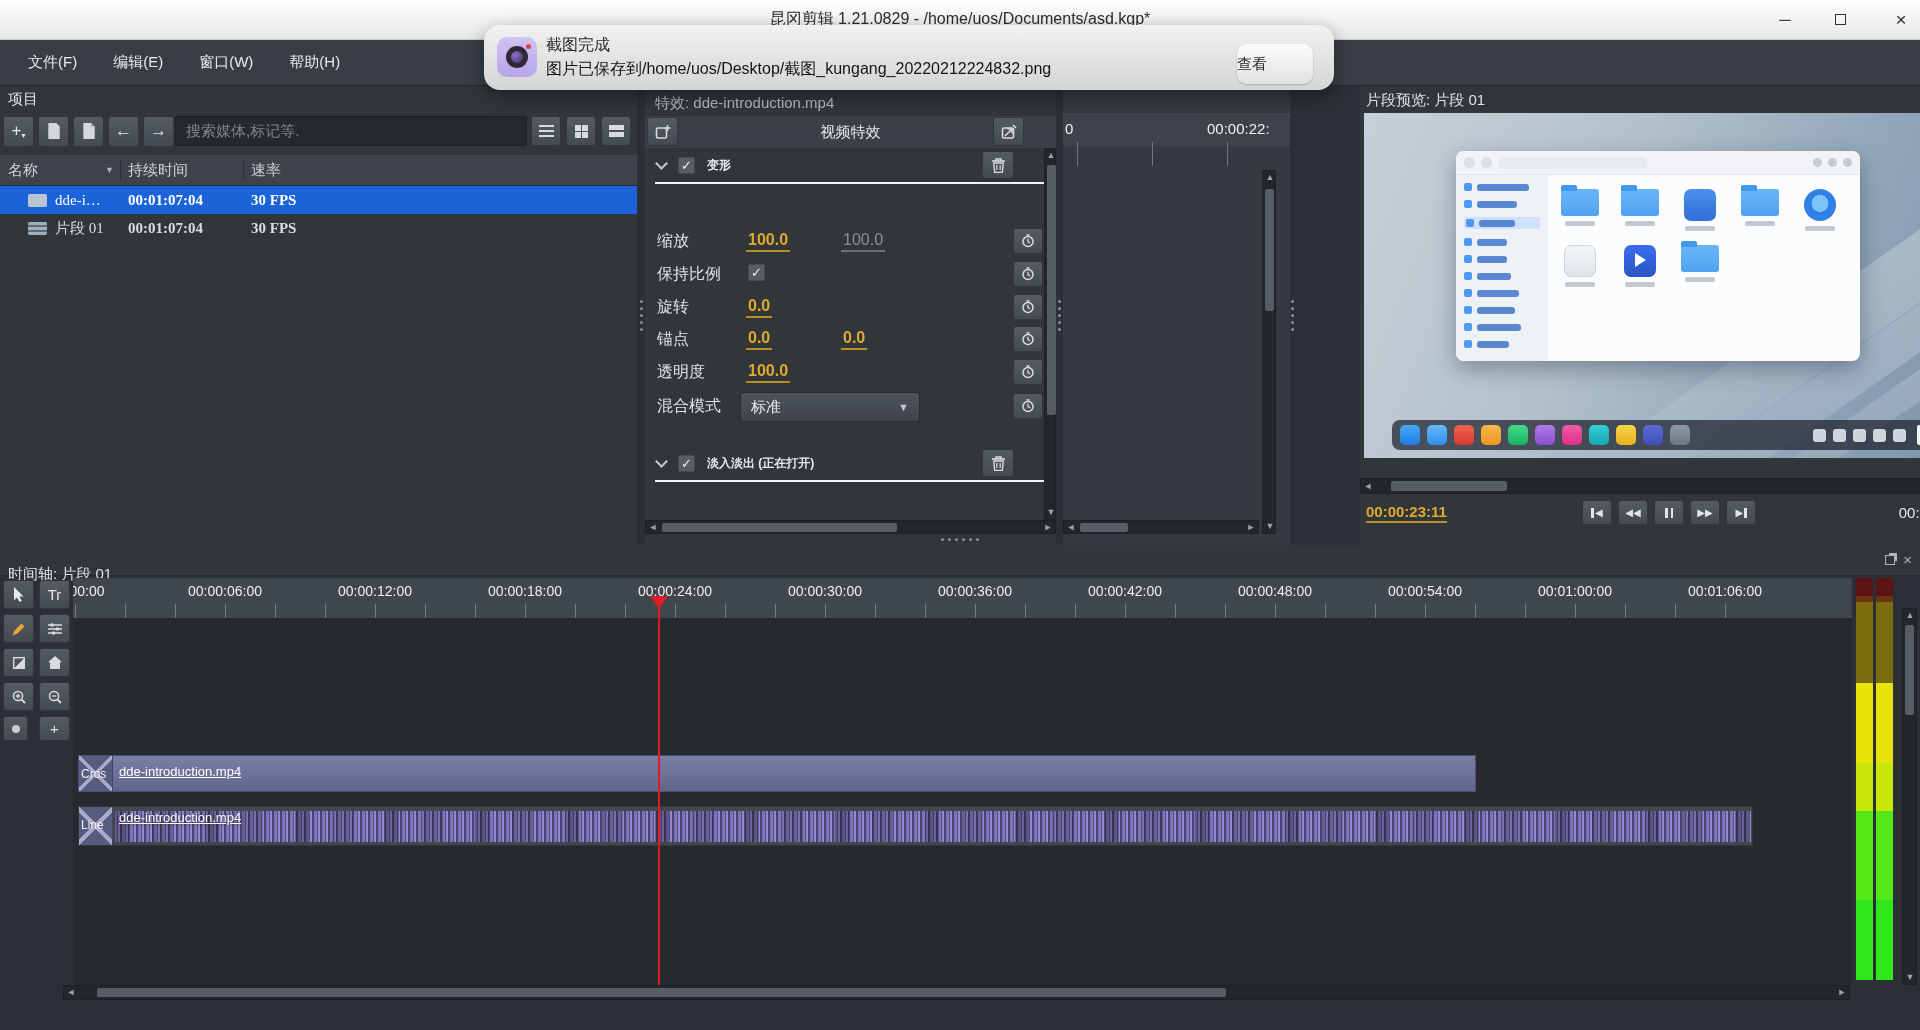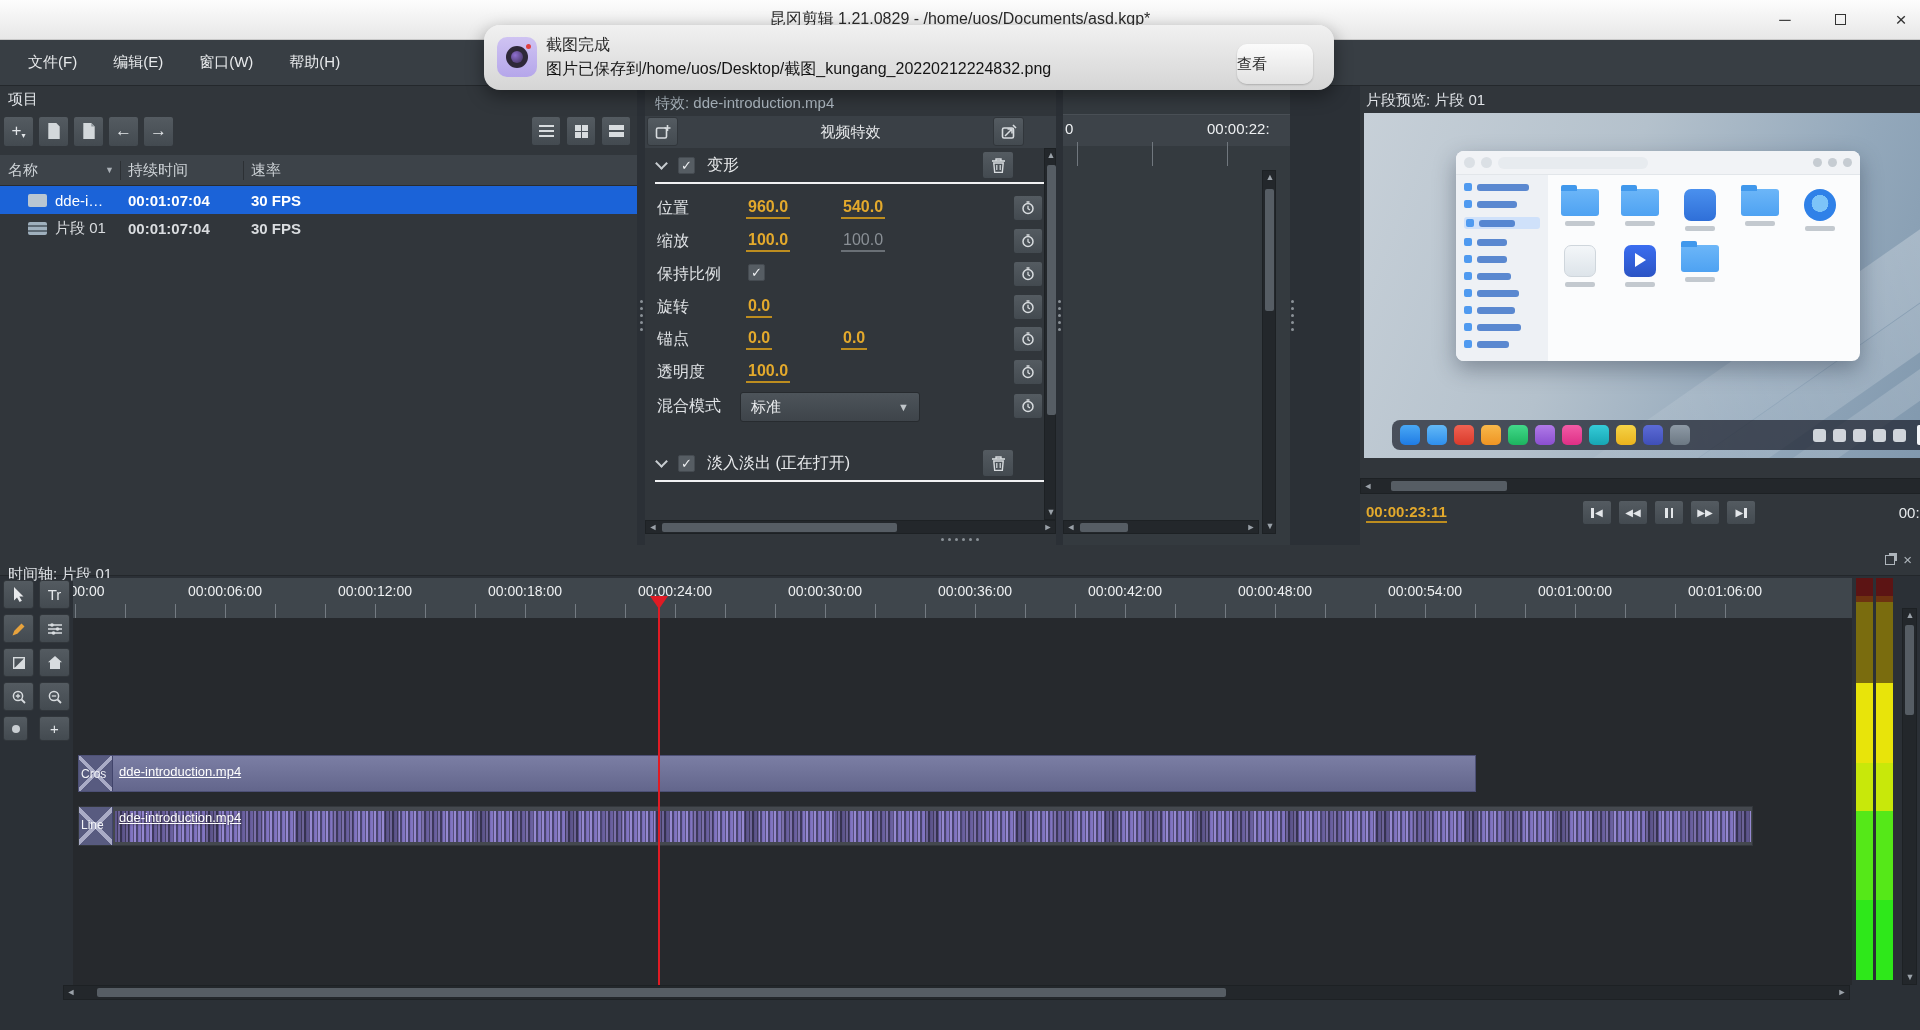--- a/index.html
+++ b/index.html
@@ -44,21 +44,21 @@
   #proj-toolbar .tbtn { width:31px; height:31px; font-size:17px; }
   #search-input { left:175px; top:30px; width:352px; height:30px; background:#25292d; border:1px solid #1d2124; border-radius:2px; color:#7f868d; font-size:15px; padding-left:10px; line-height:28px; }
   .viewbtn { top:30px; width:30px; height:30px; }
   .ic-lines { width:15px; height:12px; background:repeating-linear-gradient(#d8dcdf 0 2px,transparent 2px 5px); }
   .ic-grid { width:13px; height:13px; background:conic-gradient(#d8dcdf 0 0); -webkit-mask:conic-gradient(#000 0 0); background:
       linear-gradient(#d8dcdf,#d8dcdf) 0 0/6px 6px no-repeat,
       linear-gradient(#d8dcdf,#d8dcdf) 7px 0/6px 6px no-repeat,
       linear-gradient(#d8dcdf,#d8dcdf) 0 7px/6px 6px no-repeat,
       linear-gradient(#d8dcdf,#d8dcdf) 7px 7px/6px 6px no-repeat; }
   .ic-rows { width:15px; height:12px; background:linear-gradient(#d8dcdf,#d8dcdf) 0 0/15px 5px no-repeat, linear-gradient(#d8dcdf,#d8dcdf) 0 7px/15px 5px no-repeat; }
-  #media-table { left:0; top:69px; width:637px; }
+  #media-table { left:0; top:69px; width:637px;font-family:Liberation Serif, serif; }
   #table-header { height:31px; background:#3d4349; border-bottom:1px solid #282c30; display:flex; color:#ced3d7; font-size:15px; align-items:center; }
   .col-name { width:121px; padding-left:8px; border-right:1px solid #2c3034; display:flex; align-items:center; justify-content:space-between; }
   .col-dur { width:123px; padding-left:7px; border-right:1px solid #2c3034; }
   .col-rate { flex:1; padding-left:7px; }
   .sort-ic { font-size:9px; color:#aab0b6; margin-right:6px; }
   .mrow { height:28px; display:flex; align-items:center; font-size:15px; color:#dadde0; }
   .mrow.selected { background:#1b63d8; color:#fff; }
   .mrow .cell-name { width:121px; padding-left:28px; display:flex; align-items:center; gap:8px; overflow:hidden; white-space:nowrap; }
   .mrow .cell-dur { width:123px; padding-left:7px; font-weight:bold; }
   .mrow .cell-rate { flex:1; padding-left:7px; font-weight:bold; }
@@ -68,21 +68,21 @@
   
   #filters-panel { left:645px; top:86px; width:411px; height:459px; background:#31363b; overflow:hidden; }
   #filters-header { left:10px; top:8px; font-size:15px; color:#aeb9c2; }
   #filters-tabrow { left:0; top:30px; width:411px; height:32px; background:#3a4046; display:flex; align-items:center; }
   #filters-tab-label { position:absolute; width:100%; text-align:center; color:#e8eaec; font-size:15px; }
   #add-filter-btn { position:absolute; left:2px; top:1px; width:31px; height:29px; }
   #save-filter-btn { position:absolute; right:32px; top:1px; width:31px; height:29px; }
   .filter-head { left:0; width:411px; height:30px; display:flex; align-items:center; gap:12px; padding-left:12px; }
   .chev { width:9px; height:9px; border-right:2px solid #c8cdd1; border-bottom:2px solid #c8cdd1; transform:rotate(45deg); margin-top:-4px; }
   .checkbox { width:17px; height:17px; background:#565d63; border:1px solid #454b51; border-radius:2px; color:#eef0f2; font-size:13px; line-height:15px; text-align:center; }
-  .filter-name { color:#e8eaec; font-size:16px; }
+  .filter-name { color:#e8eaec; font-size:12px;font-weight:bold; }
   .trashbtn { position:absolute; right:42px; width:32px; height:28px; }
   .wsep { left:10px; width:391px; height:2px; background:#f1f2f3; }
   .prop { left:0; width:411px; height:30px; }
   .plabel { position:absolute; left:12px; top:4px; font-size:16px; color:#dfe2e5; }
   .pval { position:absolute; top:4px; font-size:16px; font-weight:bold; color:#e3a92c; border-bottom:2px solid #bd8d1f; padding:0 2px 1px; }
   .pval.disabled { color:#8a9096; border-bottom-color:#6a7076; font-weight:normal; }
   .clockbtn { position:absolute; left:368px; top:1px; width:30px; height:26px; }
   .combo { position:absolute; left:95px; top:0; width:180px; height:30px; background:linear-gradient(#4d545a,#3e444a); border:1px solid #272b2f; border-radius:3px; color:#eceef0; font-size:15px; line-height:28px; padding-left:10px; }
   .combo .dd { position:absolute; right:10px; color:#c0c5c9; font-size:11px; }
   #filters-vscroll { left:399px; top:62px; width:12px; height:372px; }
@@ -210,20 +210,21 @@
         </div>
       <div class="tbtn">
           <svg width="14" height="16" viewBox="0 0 12 14">
             <path d="M1 0h7l3 3v11H1z" fill="#d3d8db"></path>
             <path d="M8 0v3h3z" fill="#8f969b"></path>
           </svg>
         </div>
       <div class="tbtn">←</div>
       <div class="tbtn">→</div>
     </div>
+    <div class="abs" id="search-input">搜索媒体,标记等.</div>
     <div class="abs tbtn viewbtn" style="left:531px">
         <span class="ic-lines"></span>
       </div>
     <div class="abs tbtn viewbtn" style="left:566px">
         <span class="ic-grid"></span>
       </div>
     <div class="abs tbtn viewbtn" style="left:601px">
         <span class="ic-rows"></span>
       </div>
 
@@ -293,32 +294,20 @@
         <svg width="13" height="15" viewBox="0 0 13 15">
             <path d="M0 3h13" stroke="#d8dcdf" stroke-width="1.6"></path>
             <path d="M4 3V1h5v2" fill="none" stroke="#d8dcdf" stroke-width="1.4"></path>
             <path d="M1.8 5h9.4l-.9 9.5H2.7z" fill="none" stroke="#d8dcdf" stroke-width="1.4"></path>
             <path d="M4.8 7v5M8.2 7v5" stroke="#d8dcdf" stroke-width="1.2"></path>
           </svg>
       </div>
     </div>
     <div class="abs wsep" style="top:96px"></div>
 
-    <div class="abs prop" style="top:108px">
-      <span class="plabel">位置</span>
-      <span class="pval" style="left:101px">960.0</span>
-      <span class="pval" style="left:196px">540.0</span>
-      <div class="tbtn clockbtn">
-          <svg width="14" height="14" viewBox="0 0 14 14">
-            <circle cx="7" cy="7.5" r="5" fill="none" stroke="#d8dcdf" stroke-width="1.5"></circle>
-            <path d="M7 4.8v2.9l2 1.2" stroke="#d8dcdf" stroke-width="1.3" fill="none"></path>
-            <path d="M5.5 1h3" stroke="#d8dcdf" stroke-width="1.5"></path>
-          </svg>
-        </div>
-    </div>
     <div class="abs prop" style="top:141px">
       <span class="plabel">缩放</span>
       <span class="pval" style="left:101px">100.0</span>
       <span class="pval disabled" style="left:196px">100.0</span>
       <div class="tbtn clockbtn">
           <svg width="14" height="14" viewBox="0 0 14 14">
             <circle cx="7" cy="7.5" r="5" fill="none" stroke="#d8dcdf" stroke-width="1.5"></circle>
             <path d="M7 4.8v2.9l2 1.2" stroke="#d8dcdf" stroke-width="1.3" fill="none"></path>
             <path d="M5.5 1h3" stroke="#d8dcdf" stroke-width="1.5"></path>
           </svg>

